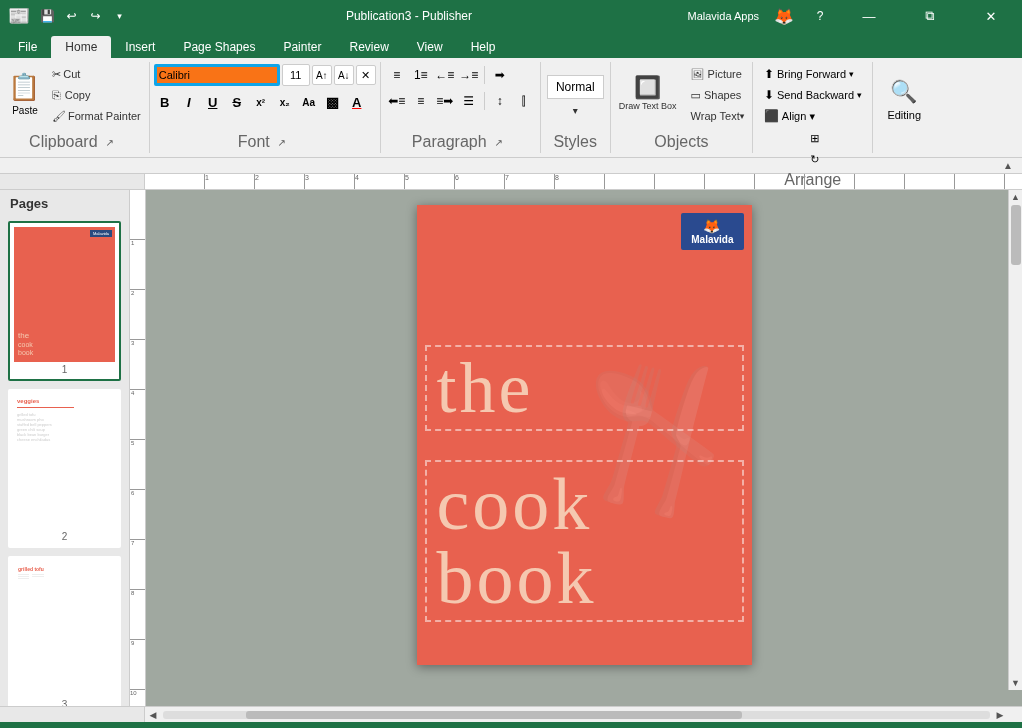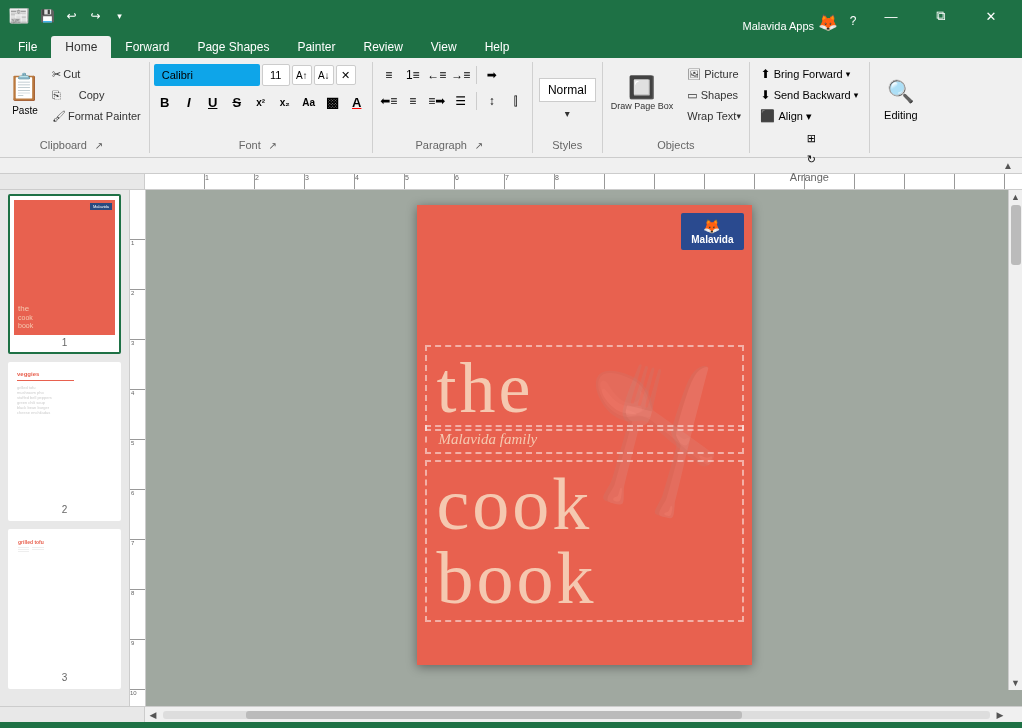--- a/index.html
+++ b/index.html
@@ -10,21 +10,21 @@
       background: #1e7145;
       color: white;
       height: 32px;
       display: flex;
       align-items: center;
       justify-content: space-between;
       padding: 0 8px;
     }
     .title-bar-left { display: flex; align-items: center; gap: 6px; }
     .title-bar-center { flex: 1; text-align: center; font-size: 12px; }
-    .title-bar-right { display: flex; align-items: flex-end; gap: 4px; }
+    .title-bar-right { display: flex; align-items: center; gap: 15px; }
     .title-bar-btn { width: 46px; height: 32px; display: flex; align-items: center; justify-content: center; cursor: pointer; font-size: 13px; color: white; }
 
     
     .qat { display: flex; align-items: center; gap: 2px; }
     .qat-btn { width: 22px; height: 22px; display: flex; align-items: center; justify-content: center; cursor: pointer; border-radius: 2px; color: white; font-size: 12px; }
 
     
     .ribbon-tabs {
       background: #1e7145;
       display: flex;
@@ -59,21 +59,21 @@
       position: relative;
     }
     .ribbon-group-content {
       display: flex;
       align-items: flex-start;
       flex: 1;
       gap: 2px;
       padding-top: 2px;
     }
     .ribbon-group-label {
-      font-size: 11px;
+      font-size: 16px;
       color: #666;
       padding: 2px 0;
       text-align: center;
     }
     .ribbon-group-label-row {
       display: flex;
       align-items: center;
       justify-content: center;
       width: 100%;
       gap: 2px;
@@ -106,27 +106,27 @@
       color: #333;
       height: 20px;
       white-space: nowrap;
     }
 
     .rb-col { display: flex; flex-direction: column; gap: 1px; }
 
     
     .font-selector {
       height: 22px;
-      border: 6px solid #0ea5e9;
+      border: 3px solid #0ea5e9;
       border-radius: 2px;
       font-size: 11px;
       padding: 0 2px;
-      background: #0ea5e9;
+      background: #f97316;
       cursor: pointer;
-      width: 106px;
+      width: 126px;
     }
     .font-size-input {
       height: 22px;
       width: 28px;
       border: 1px solid #ccc;
       border-radius: 2px;
       font-size: 11px;
       text-align: center;
       background: white;
     }
@@ -229,52 +229,53 @@
   <div class="title-bar-left">
 
     <span style="font-size:18px;">📰</span>
     <div class="qat">
       <span class="qat-btn">💾</span>
       <span class="qat-btn">↩</span>
       <span class="qat-btn">↪</span>
       <span class="qat-btn" style="font-size:9px;">▾</span>
     </div>
   </div>
+  <div class="title-bar-center">Publication3 - Publisher</div>
   <div class="title-bar-right">
     <span style="font-size:11px;">Malavida Apps</span>
     <span style="font-size:16px;">🦊</span>
     <span class="qat-btn">?</span>
     <span class="title-bar-btn">—</span>
     <span class="title-bar-btn">⧉</span>
     <span class="title-bar-btn close">✕</span>
   </div>
 </div>
 
 <div class="ribbon-tabs">
   <div class="ribbon-tab">File</div>
   <div class="ribbon-tab active">Home</div>
-  <div class="ribbon-tab">Forward</div>
+  <div class="ribbon-tab">Insert</div>
   <div class="ribbon-tab">Page Shapes</div>
   <div class="ribbon-tab">Painter</div>
   <div class="ribbon-tab">Review</div>
   <div class="ribbon-tab">View</div>
   <div class="ribbon-tab">Help</div>
 </div>
 
 <div class="ribbon">
 
   <div class="ribbon-group" style="padding: 0 4px;">
     <div class="ribbon-group-content">
       <div class="paste-btn">
         <span class="paste-icon">📋</span>
         <span style="font-size:10px;">Paste</span>
       </div>
       <div class="rb-col">
         <div class="rb-btn-small">✂ <span style="margin-left:2px;">Cut</span></div>
-        <div class="rb-btn-small">⎘ <span style="margin-left:18px;">Copy</span></div>
+        <div class="rb-btn-small">⎘ <span style="margin-left:4px;">Copy</span></div>
         <div class="rb-btn-small">🖌 <span style="margin-left:2px;">Format Painter</span></div>
       </div>
     </div>
     <div class="ribbon-group-label-row">
       <span class="ribbon-group-label">Clipboard</span>
       <span class="collapse-btn">↗</span>
     </div>
   </div>
 
   <div class="ribbon-group" style="padding: 0 4px; min-width:200px;">
@@ -339,21 +340,21 @@
     </div>
     <div class="ribbon-group-label-row">
       <span class="ribbon-group-label">Styles</span>
     </div>
   </div>
 
   <div class="ribbon-group" style="padding:0 4px; min-width:130px;">
     <div class="ribbon-group-content" style="gap:6px;">
       <div class="rb-btn" style="min-width:42px;">
         <span class="rb-icon">🔲</span>
-        <span style="font-size:9px; line-height:1.2; text-align:center;">Draw Page Box</span>
+        <span style="font-size:9px; line-height:1.2; text-align:center;">Draw Text Box</span>
       </div>
       <div class="rb-col">
         <div class="rb-btn-small">🖼 Picture</div>
         <div class="rb-btn-small">▭ Shapes</div>
         <div class="rb-btn-small">
           <span>Wrap Text</span>
           <span style="font-size:9px;">▾</span>
         </div>
       </div>
     </div>
@@ -418,20 +419,21 @@
       <span style="position:absolute; left:300px;">6</span>
       <span style="position:absolute; left:350px;">7</span>
       <span style="position:absolute; left:400px;">8</span>
     </div>
   </div>
 </div>
 
 <div class="main-area" style="height: calc(728px - 32px - 26px - 100px - 16px - 16px - 22px); display:flex;">
 
   <div class="pages-panel">
+    <div class="pages-title">Pages</div>
 
     <div class="page-thumb active">
       <div class="page-thumb-inner">
         <div class="thumb1">
           <div style="position:absolute;top:3px;right:3px;background:#2a4a7f;padding:1px 3px;font-size:4px;color:white;">Malavida</div>
           <div class="thumb1-text">
             <div style="font-size:8px;color:#f5c9b0;">the</div>
             <div style="font-size:7px;color:#f5c9b0;">cook</div>
             <div style="font-size:7px;color:#f5c9b0;">book</div>
           </div>
@@ -508,23 +510,20 @@
 
         <div style="position:absolute; top:8px; right:8px; background:#2a4a8f; color:white; padding:5px 10px; font-size:10px; font-weight:bold; display:flex; flex-direction:column; align-items:center; border-radius:2px;">
           <span style="font-size:14px;">🦊</span>
           <span>Malavida</span>
         </div>
 
         <div style="position:absolute; top:140px; left:8px; right:8px; border:2px dashed rgba(255,255,255,0.5); padding:0;">
           <div style="font-size:72px; font-weight:200; color:#f5c8b0; padding: 5px 10px; line-height:1; font-family:Georgia,serif; letter-spacing:3px;">the</div>
         </div>
 
-        <div style="position:absolute; top:220px; left:8px; right:8px; border:2px dashed rgba(255,255,255,0.5);">
-          <div style="font-size:15px; color:#f5c8b0; padding:4px 12px; font-family:Georgia,serif; font-style:italic;">Malavida family</div>
-        </div>
 
         <div style="position:absolute; top:255px; left:8px; right:8px; border:2px dashed rgba(255,255,255,0.5);">
           <div style="font-size:74px; font-weight:200; color:#f5c8b0; padding:5px 10px; line-height:1; font-family:Georgia,serif; letter-spacing:3px;">
             <span>cook</span><br>
             <span>book</span>
           </div>
         </div>
       </div>
     </div>
 

